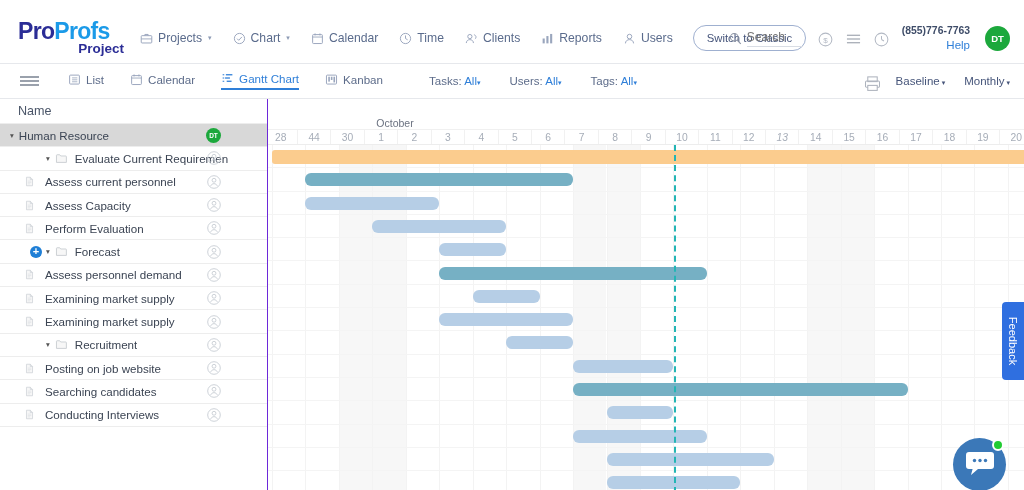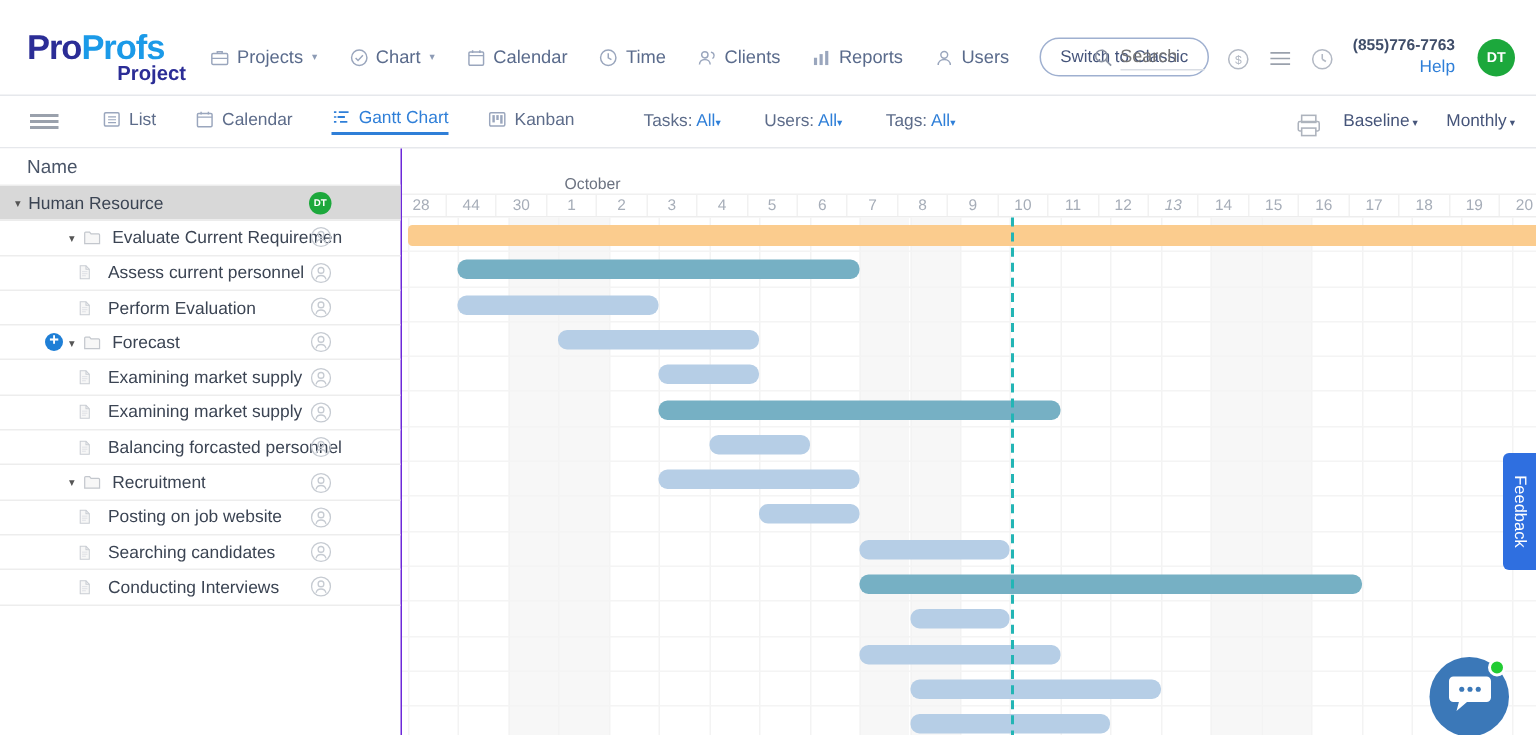--- a/index.html
+++ b/index.html
@@ -106,21 +106,21 @@
   }
   .row .lbl { overflow: hidden; }
   .row .avatar-sm {
     position: absolute; right: 46px; width: 14px; height: 14px;
   }
   .grpbadge {
     position: absolute; right: 46px; width: 15px; height: 15px; border-radius: 50%;
     background: #1ca83c; color: #fff; font-size: 6.5px; font-weight: bold;
     display: flex; align-items: center; justify-content: center;
   }
-  .lvl1 { padding-left: 46px; } .lvl2 { padding-left: 51px; }
+  .lvl1 { padding-left: 46px; } .lvl2 { padding-left: 24px; }
   .doc-ico { margin-right: 8px; }
   .folder-ico { margin-right: 7px; }
 
   
   .gantt { flex: 1; position: relative; overflow: hidden; background: #fff; margin-top: 17px; }
   .g-month {
     height: 14px; position: relative; border-bottom: 1px solid #f0f0f0;
     font-size: 10.5px; color: #6b7280;
   }
   .g-month span { position: absolute; top: 1px; }
@@ -406,20 +406,37 @@
           <div class="row lvl2">
             <span class="ico doc-ico">
               <svg width="11" height="13" viewBox="0 0 16 16">
                 <path d="M3.6 1.8h5.6l3.2 3.2v9.2H3.6z" fill="#f7f7f7" stroke="#c9cdd3" stroke-width="1"></path>
                 <path d="M9.2 1.8V5h3.2" fill="none" stroke="#c9cdd3" stroke-width="1"></path>
                 <line x1="5.4" y1="7.4" x2="10.6" y2="7.4" stroke="#dcdfe4" stroke-width="0.9"></line>
                 <line x1="5.4" y1="9.4" x2="10.6" y2="9.4" stroke="#dcdfe4" stroke-width="0.9"></line>
                 <line x1="5.4" y1="11.4" x2="9" y2="11.4" stroke="#dcdfe4" stroke-width="0.9"></line>
               </svg>
             </span>
+            <span class="lbl">Assess Capacity</span>
+            <span class="avatar-sm"><svg width="14" height="14" viewBox="0 0 16 16">
+                <circle cx="8" cy="8" r="7.2" fill="none" stroke="#c6cbd2" stroke-width="1"></circle>
+                <circle cx="8" cy="6" r="2.2" fill="none" stroke="#c6cbd2" stroke-width="1"></circle>
+                <path d="M4.2 12.8c.5-1.9 2-2.9 3.8-2.9s3.3 1 3.8 2.9" fill="none" stroke="#c6cbd2" stroke-width="1"></path>
+              </svg></span>
+          </div>
+          <div class="row lvl2">
+            <span class="ico doc-ico">
+              <svg width="11" height="13" viewBox="0 0 16 16">
+                <path d="M3.6 1.8h5.6l3.2 3.2v9.2H3.6z" fill="#f7f7f7" stroke="#c9cdd3" stroke-width="1"></path>
+                <path d="M9.2 1.8V5h3.2" fill="none" stroke="#c9cdd3" stroke-width="1"></path>
+                <line x1="5.4" y1="7.4" x2="10.6" y2="7.4" stroke="#dcdfe4" stroke-width="0.9"></line>
+                <line x1="5.4" y1="9.4" x2="10.6" y2="9.4" stroke="#dcdfe4" stroke-width="0.9"></line>
+                <line x1="5.4" y1="11.4" x2="9" y2="11.4" stroke="#dcdfe4" stroke-width="0.9"></line>
+              </svg>
+            </span>
             <span class="lbl">Perform Evaluation</span>
             <span class="avatar-sm"><svg width="14" height="14" viewBox="0 0 16 16">
                 <circle cx="8" cy="8" r="7.2" fill="none" stroke="#c6cbd2" stroke-width="1"></circle>
                 <circle cx="8" cy="6" r="2.2" fill="none" stroke="#c6cbd2" stroke-width="1"></circle>
                 <path d="M4.2 12.8c.5-1.9 2-2.9 3.8-2.9s3.3 1 3.8 2.9" fill="none" stroke="#c6cbd2" stroke-width="1"></path>
               </svg></span>
           </div>
           <div class="row lvl1">
             <span class="plus">+</span>
             <span class="tri">▾</span>
@@ -438,55 +455,55 @@
           <div class="row lvl2">
             <span class="ico doc-ico">
               <svg width="11" height="13" viewBox="0 0 16 16">
                 <path d="M3.6 1.8h5.6l3.2 3.2v9.2H3.6z" fill="#f7f7f7" stroke="#c9cdd3" stroke-width="1"></path>
                 <path d="M9.2 1.8V5h3.2" fill="none" stroke="#c9cdd3" stroke-width="1"></path>
                 <line x1="5.4" y1="7.4" x2="10.6" y2="7.4" stroke="#dcdfe4" stroke-width="0.9"></line>
                 <line x1="5.4" y1="9.4" x2="10.6" y2="9.4" stroke="#dcdfe4" stroke-width="0.9"></line>
                 <line x1="5.4" y1="11.4" x2="9" y2="11.4" stroke="#dcdfe4" stroke-width="0.9"></line>
               </svg>
             </span>
+            <span class="lbl">Assess personnel demand</span>
+            <span class="avatar-sm"><svg width="14" height="14" viewBox="0 0 16 16">
+                <circle cx="8" cy="8" r="7.2" fill="none" stroke="#c6cbd2" stroke-width="1"></circle>
+                <circle cx="8" cy="6" r="2.2" fill="none" stroke="#c6cbd2" stroke-width="1"></circle>
+                <path d="M4.2 12.8c.5-1.9 2-2.9 3.8-2.9s3.3 1 3.8 2.9" fill="none" stroke="#c6cbd2" stroke-width="1"></path>
+              </svg></span>
+          </div>
+          <div class="row lvl2">
+            <span class="ico doc-ico">
+              <svg width="11" height="13" viewBox="0 0 16 16">
+                <path d="M3.6 1.8h5.6l3.2 3.2v9.2H3.6z" fill="#f7f7f7" stroke="#c9cdd3" stroke-width="1"></path>
+                <path d="M9.2 1.8V5h3.2" fill="none" stroke="#c9cdd3" stroke-width="1"></path>
+                <line x1="5.4" y1="7.4" x2="10.6" y2="7.4" stroke="#dcdfe4" stroke-width="0.9"></line>
+                <line x1="5.4" y1="9.4" x2="10.6" y2="9.4" stroke="#dcdfe4" stroke-width="0.9"></line>
+                <line x1="5.4" y1="11.4" x2="9" y2="11.4" stroke="#dcdfe4" stroke-width="0.9"></line>
+              </svg>
+            </span>
             <span class="lbl">Examining market supply</span>
             <span class="avatar-sm"><svg width="14" height="14" viewBox="0 0 16 16">
                 <circle cx="8" cy="8" r="7.2" fill="none" stroke="#c6cbd2" stroke-width="1"></circle>
                 <circle cx="8" cy="6" r="2.2" fill="none" stroke="#c6cbd2" stroke-width="1"></circle>
                 <path d="M4.2 12.8c.5-1.9 2-2.9 3.8-2.9s3.3 1 3.8 2.9" fill="none" stroke="#c6cbd2" stroke-width="1"></path>
               </svg></span>
           </div>
           <div class="row lvl2">
             <span class="ico doc-ico">
               <svg width="11" height="13" viewBox="0 0 16 16">
                 <path d="M3.6 1.8h5.6l3.2 3.2v9.2H3.6z" fill="#f7f7f7" stroke="#c9cdd3" stroke-width="1"></path>
                 <path d="M9.2 1.8V5h3.2" fill="none" stroke="#c9cdd3" stroke-width="1"></path>
                 <line x1="5.4" y1="7.4" x2="10.6" y2="7.4" stroke="#dcdfe4" stroke-width="0.9"></line>
                 <line x1="5.4" y1="9.4" x2="10.6" y2="9.4" stroke="#dcdfe4" stroke-width="0.9"></line>
                 <line x1="5.4" y1="11.4" x2="9" y2="11.4" stroke="#dcdfe4" stroke-width="0.9"></line>
               </svg>
             </span>
             <span class="lbl">Examining market supply</span>
-            <span class="avatar-sm"><svg width="14" height="14" viewBox="0 0 16 16">
-                <circle cx="8" cy="8" r="7.2" fill="none" stroke="#c6cbd2" stroke-width="1"></circle>
-                <circle cx="8" cy="6" r="2.2" fill="none" stroke="#c6cbd2" stroke-width="1"></circle>
-                <path d="M4.2 12.8c.5-1.9 2-2.9 3.8-2.9s3.3 1 3.8 2.9" fill="none" stroke="#c6cbd2" stroke-width="1"></path>
-              </svg></span>
-          </div>
-          <div class="row lvl2">
-            <span class="ico doc-ico">
-              <svg width="11" height="13" viewBox="0 0 16 16">
-                <path d="M3.6 1.8h5.6l3.2 3.2v9.2H3.6z" fill="#f7f7f7" stroke="#c9cdd3" stroke-width="1"></path>
-                <path d="M9.2 1.8V5h3.2" fill="none" stroke="#c9cdd3" stroke-width="1"></path>
-                <line x1="5.4" y1="7.4" x2="10.6" y2="7.4" stroke="#dcdfe4" stroke-width="0.9"></line>
-                <line x1="5.4" y1="9.4" x2="10.6" y2="9.4" stroke="#dcdfe4" stroke-width="0.9"></line>
-                <line x1="5.4" y1="11.4" x2="9" y2="11.4" stroke="#dcdfe4" stroke-width="0.9"></line>
-              </svg>
-            </span>
-            <span class="lbl">Balancing forcasted personnel</span>
             <span class="avatar-sm"><svg width="14" height="14" viewBox="0 0 16 16">
                 <circle cx="8" cy="8" r="7.2" fill="none" stroke="#c6cbd2" stroke-width="1"></circle>
                 <circle cx="8" cy="6" r="2.2" fill="none" stroke="#c6cbd2" stroke-width="1"></circle>
                 <path d="M4.2 12.8c.5-1.9 2-2.9 3.8-2.9s3.3 1 3.8 2.9" fill="none" stroke="#c6cbd2" stroke-width="1"></path>
               </svg></span>
           </div>
           <div class="row lvl1">
             <span class="tri">▾</span>
             <span class="ico folder-ico">
               <svg width="13" height="13" viewBox="0 0 16 16">

